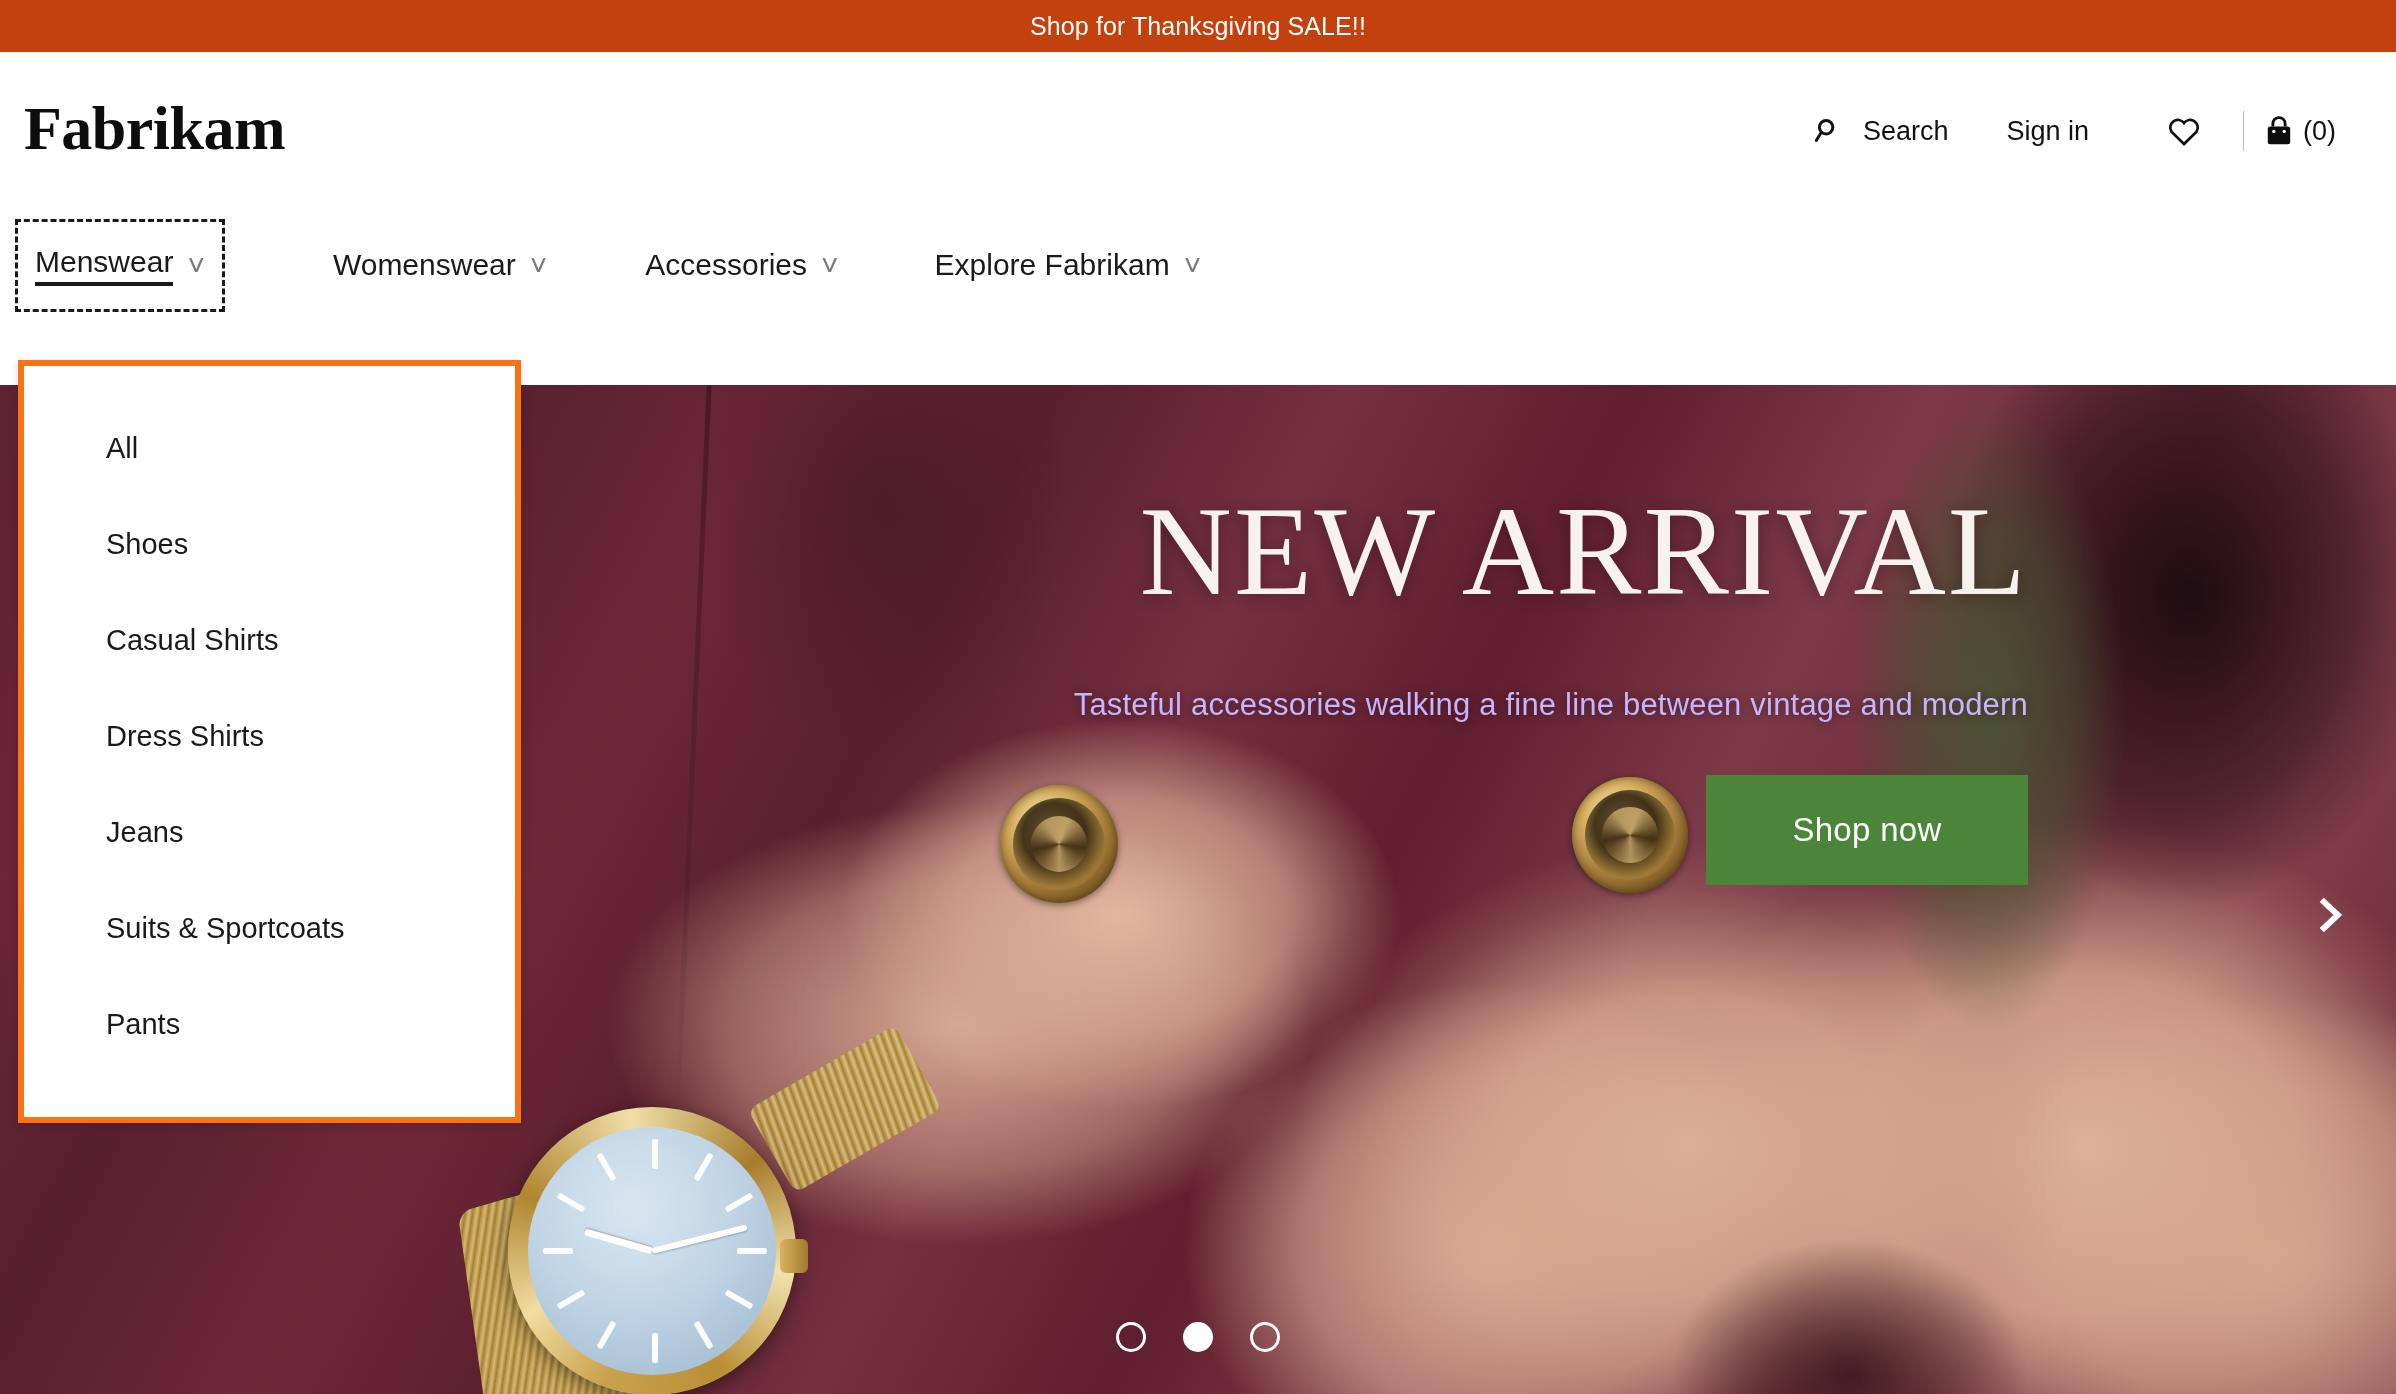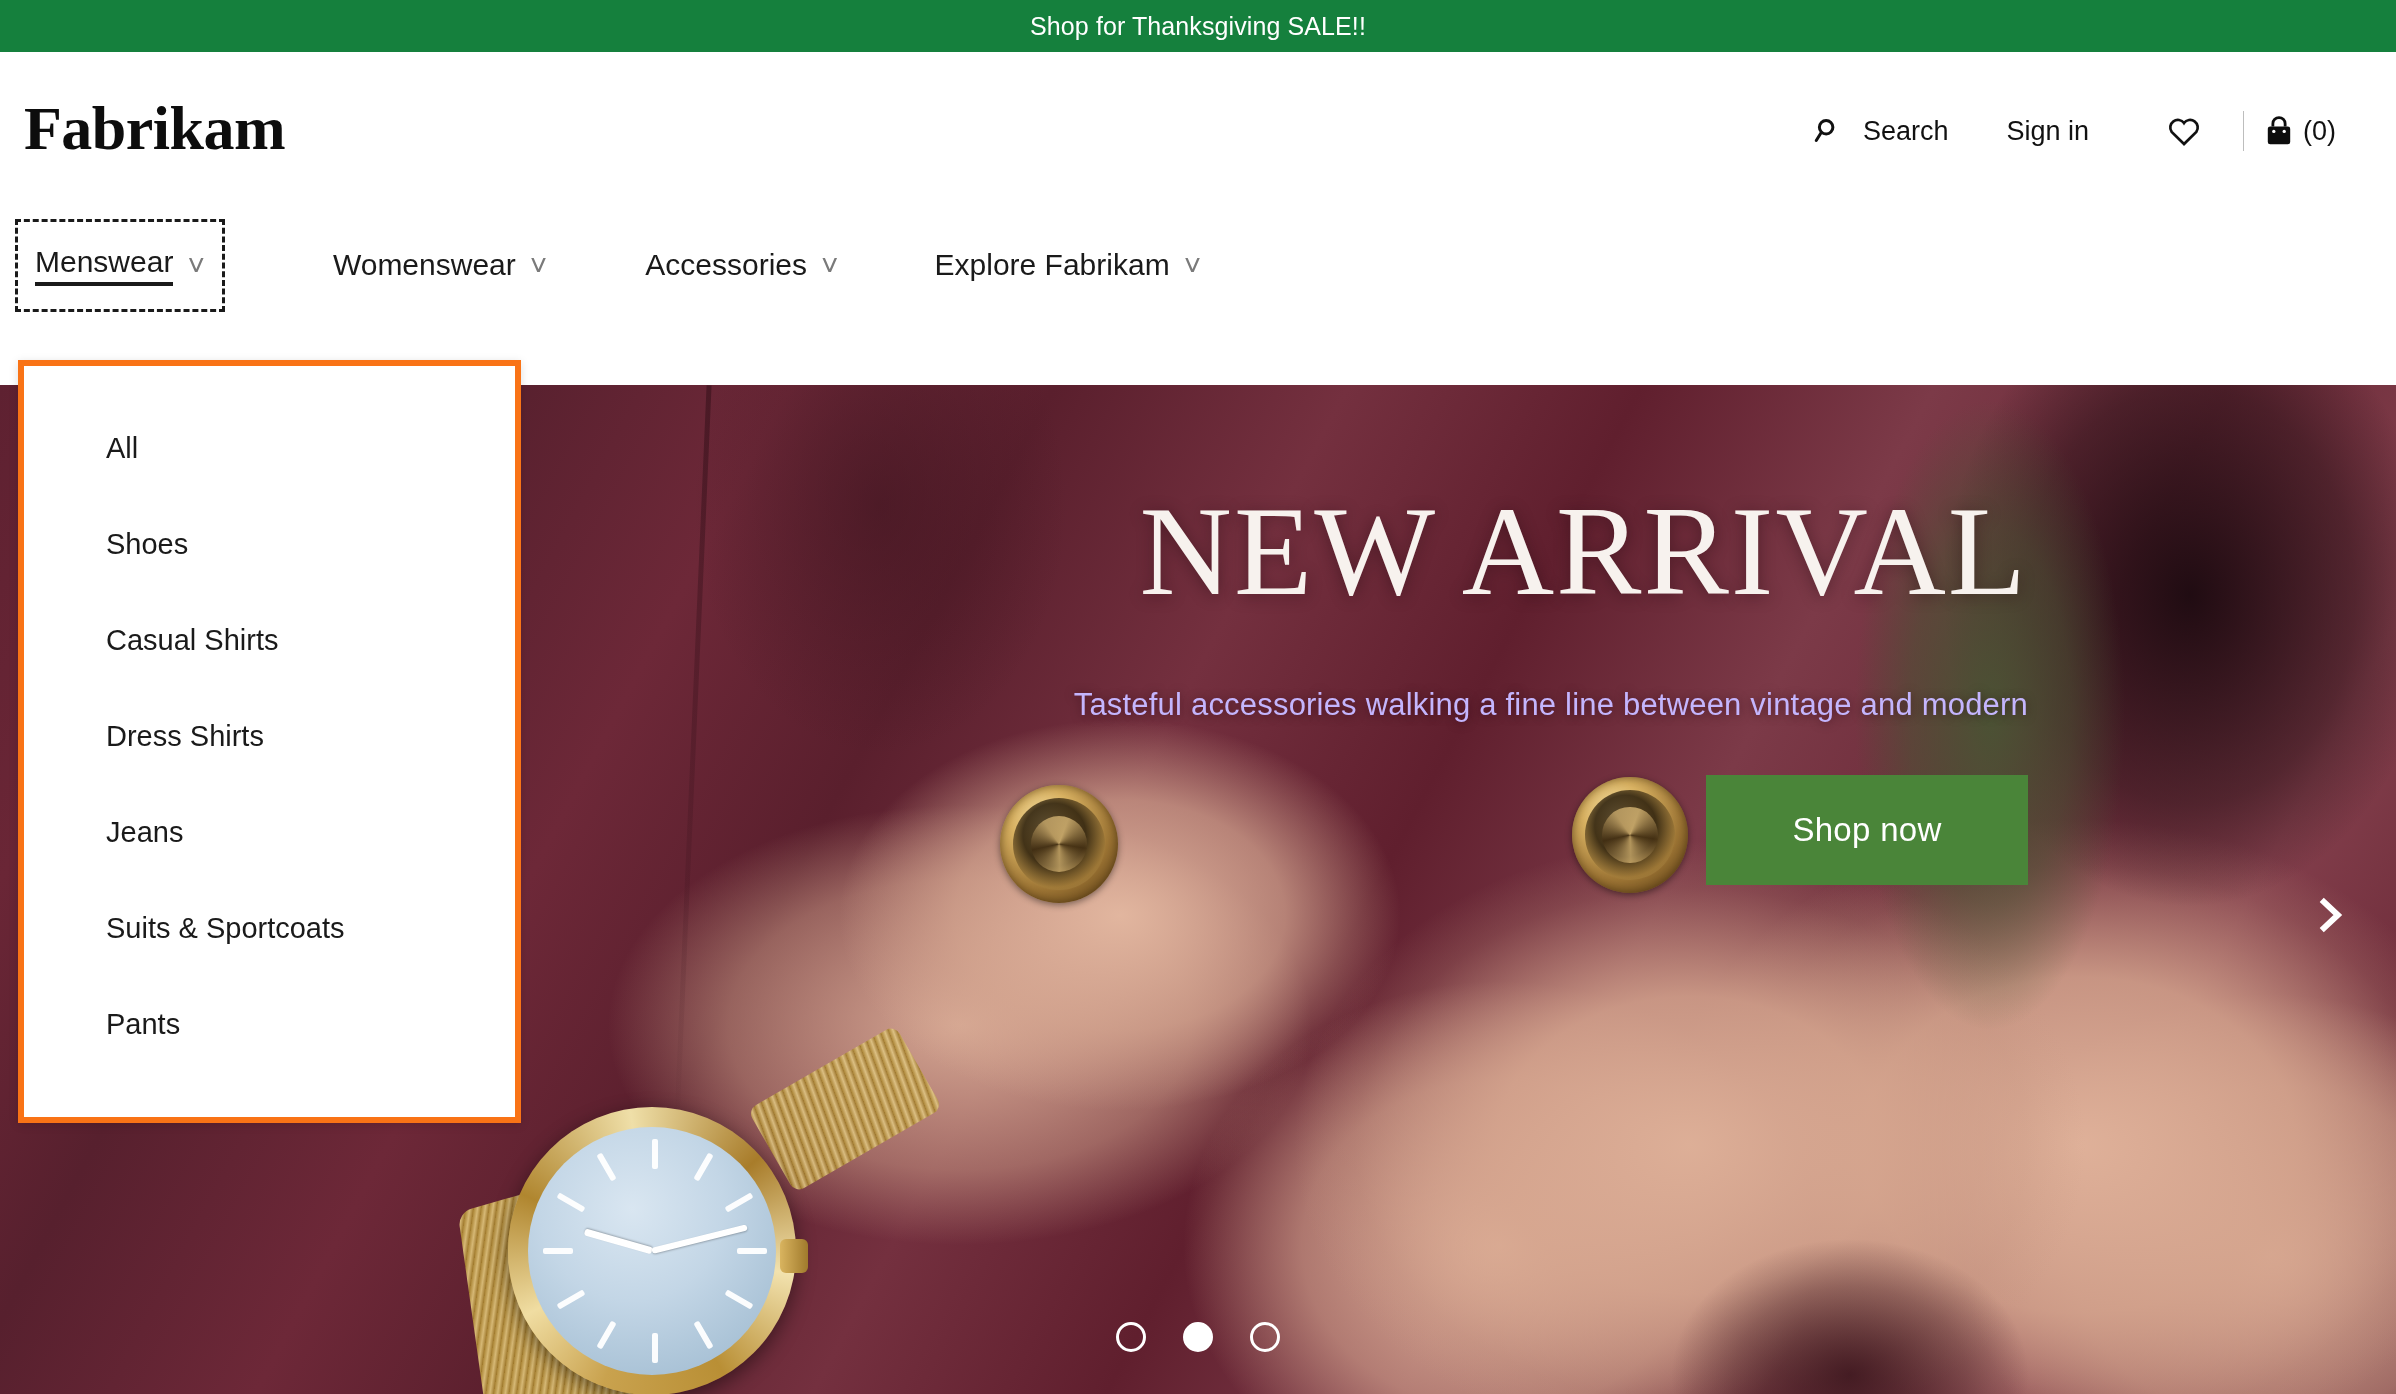--- a/index.html
+++ b/index.html
@@ -6,21 +6,21 @@
   html, body {
     width: 2396px; height: 1394px;
     overflow: hidden;
     background: #ffffff;
     font-family: "Liberation Sans", sans-serif;
   }
 
   
   .promo-banner {
     height: 52px;
-    background: #15803d;
+    background: #c2410c;
     display: flex;
     align-items: center;
     justify-content: center;
   }
   .promo-banner .promo-text {
     color: #ffffff;
     font-size: 25px;
     font-weight: 400;
     letter-spacing: 0.1px;
   }

